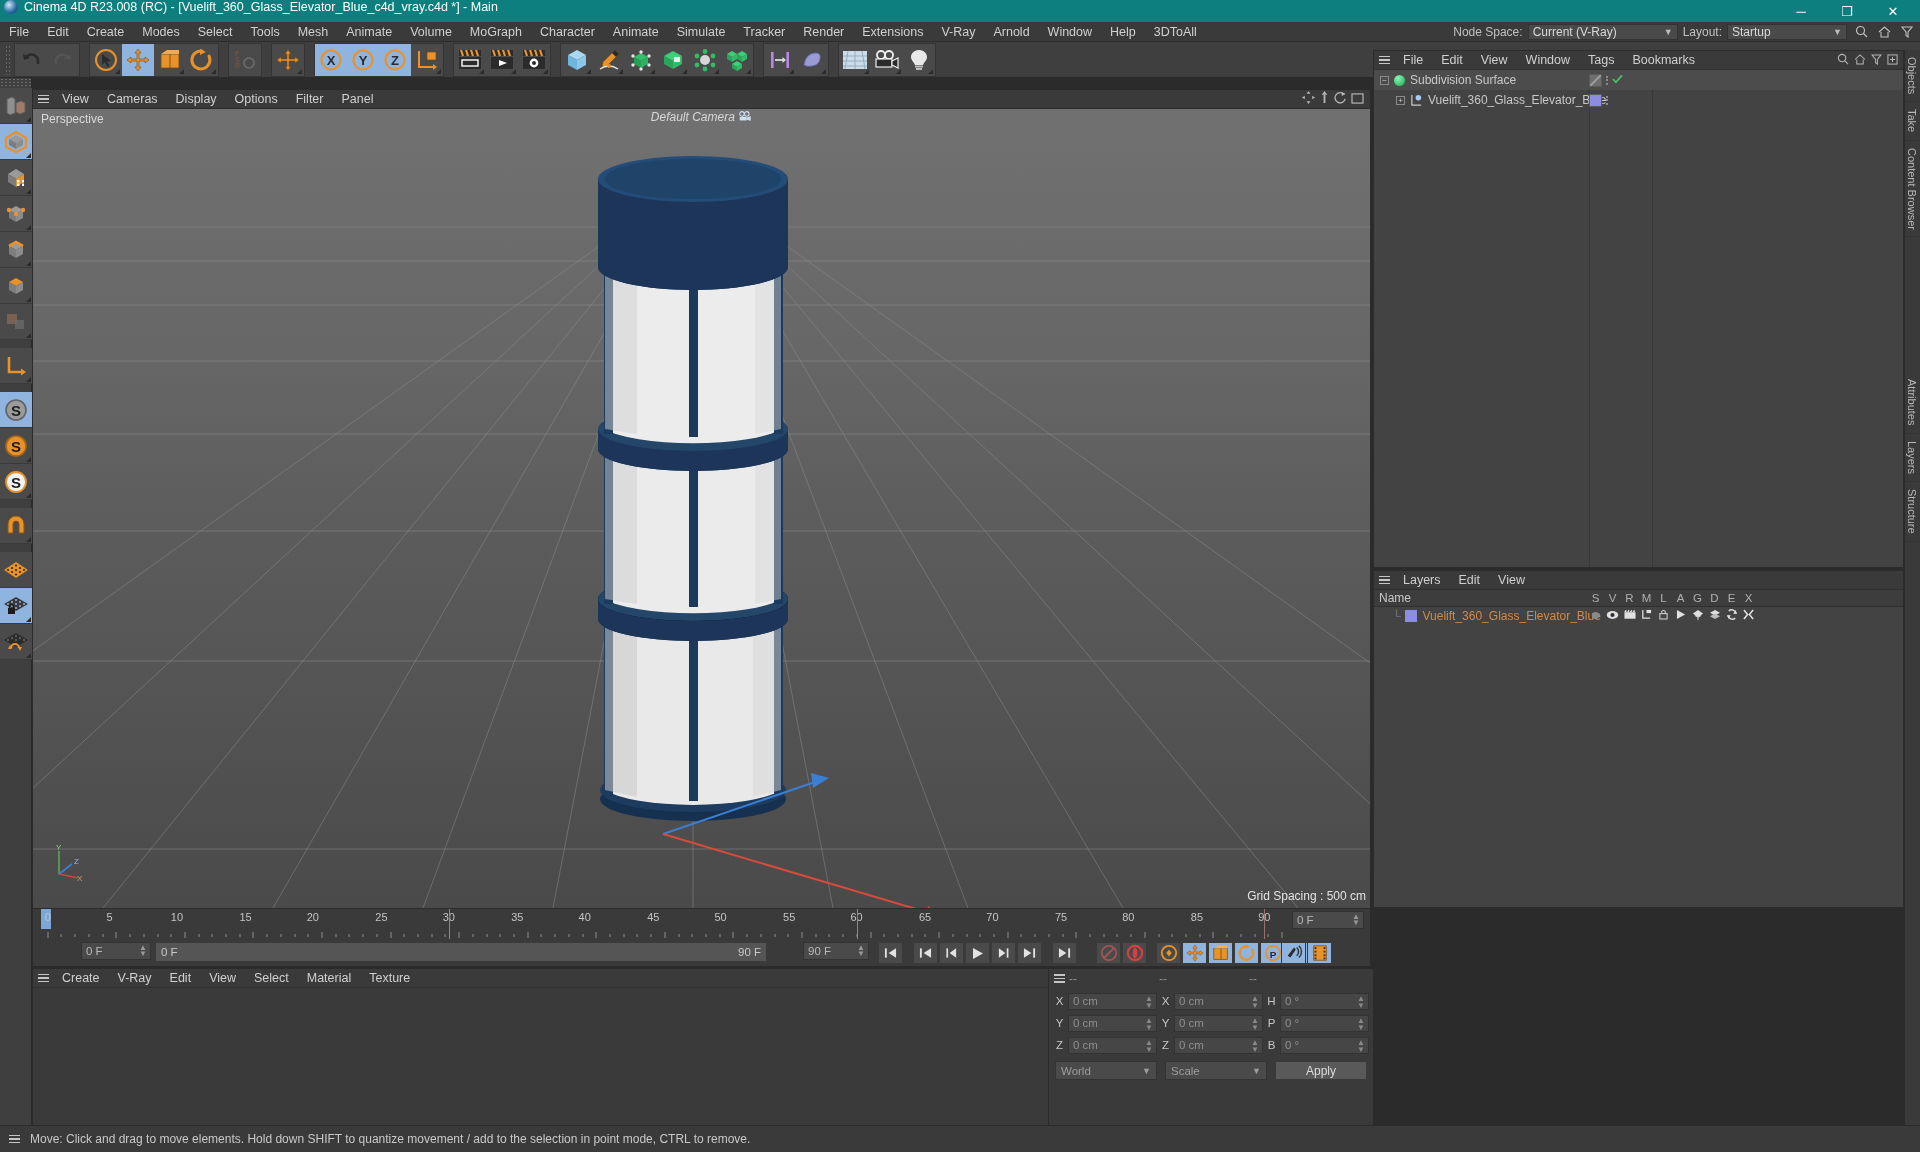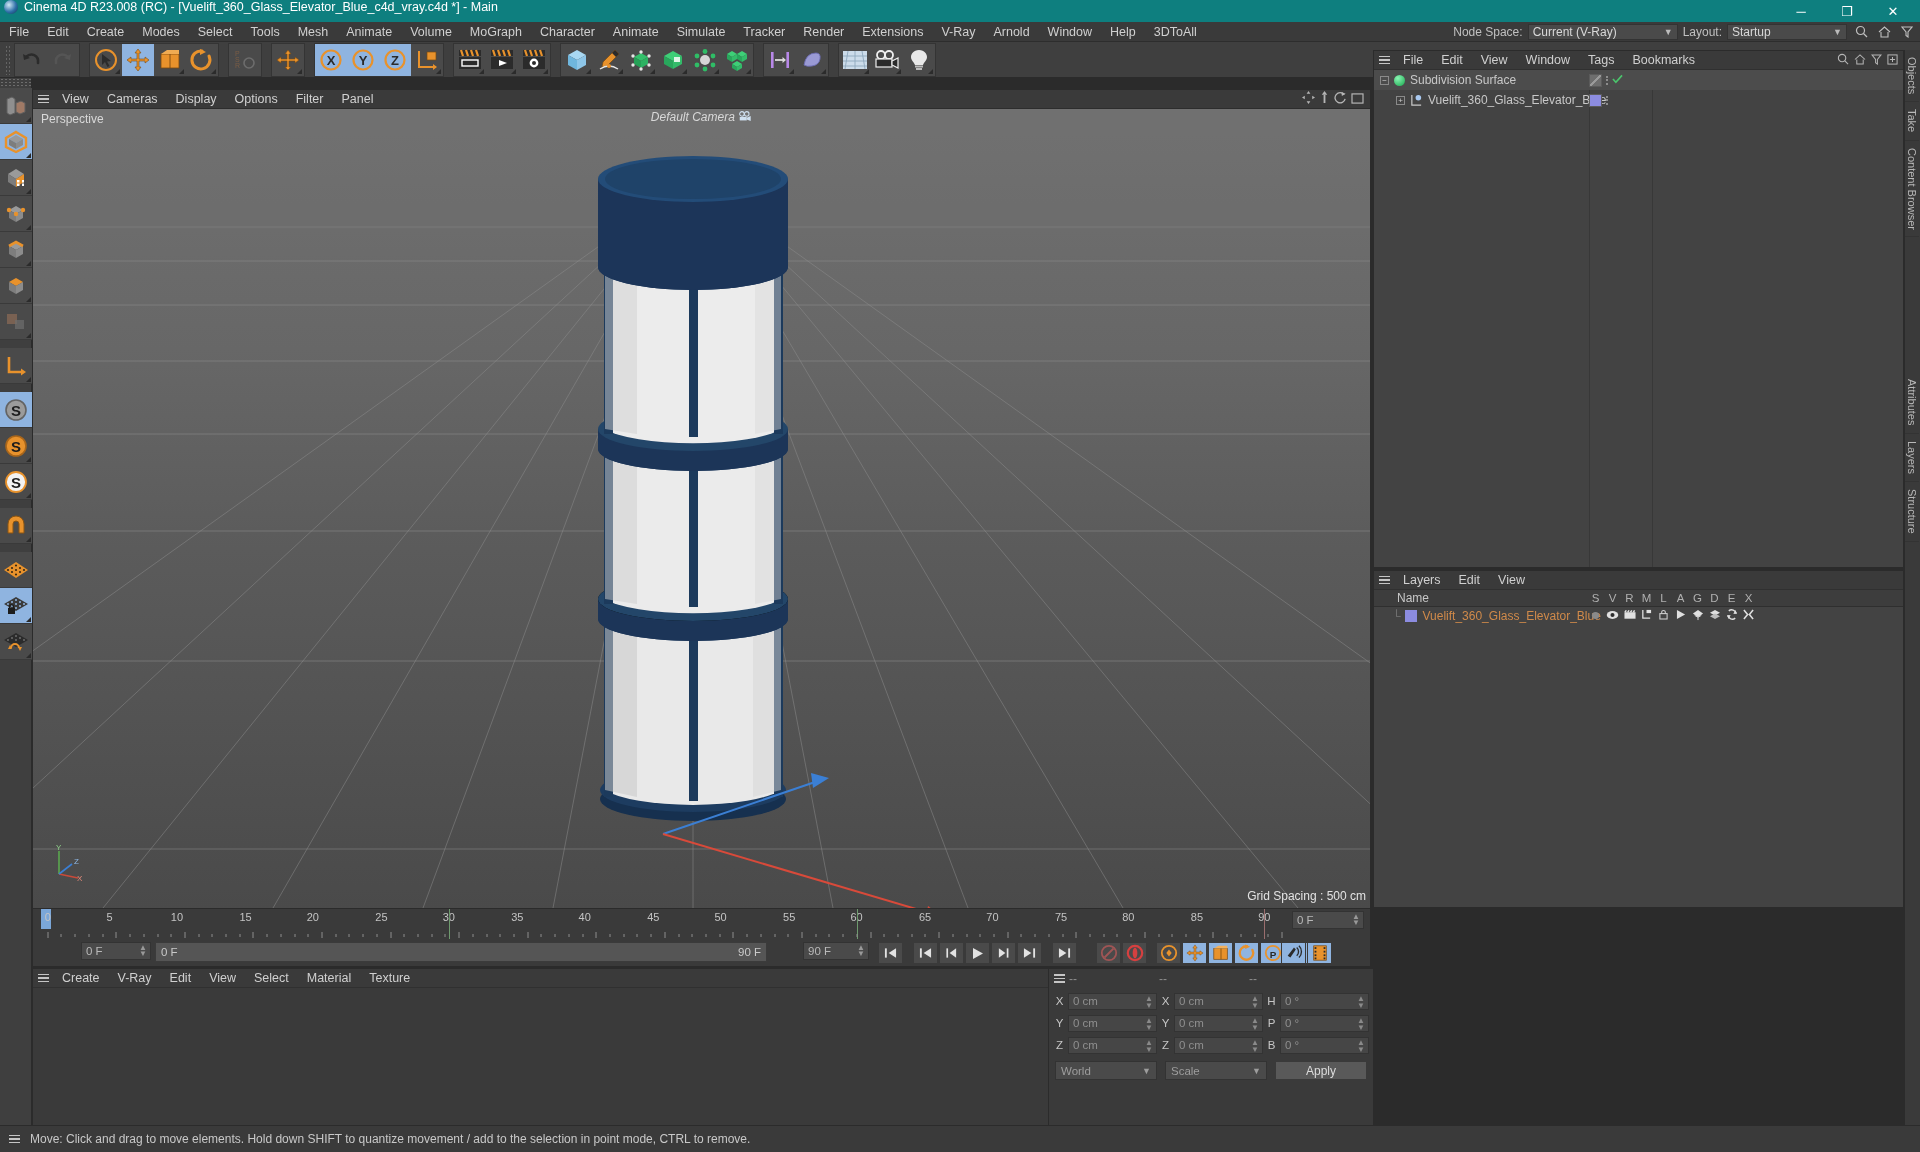--- a/index.html
+++ b/index.html
@@ -838,21 +838,21 @@
         <i></i>
         <i></i>
         <i></i>
       </div>
     <div class="menu-item">Layers</div>
     <div class="menu-item">Edit</div>
     <div class="menu-item">View</div>
   </div>
 
   <div class="lay-head">
-    <span style="width:213px; padding-left:23px">Name</span>
+    <span style="width:213px; padding-left:5px">Name</span>
     <span class="lay-col">S</span>
     <span class="lay-col">V</span>
     <span class="lay-col">R</span>
     <span class="lay-col">M</span>
     <span class="lay-col">L</span>
     <span class="lay-col">A</span>
     <span class="lay-col">G</span>
     <span class="lay-col">D</span>
     <span class="lay-col">E</span>
     <span class="lay-col">X</span>

